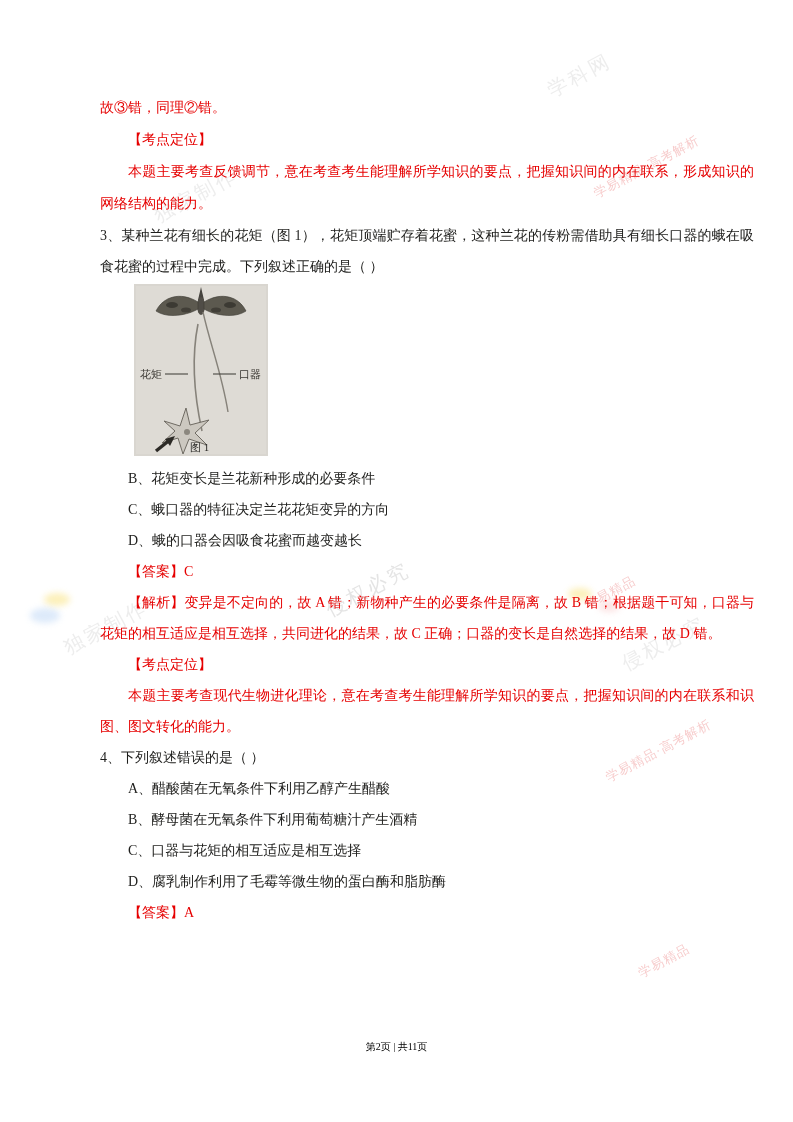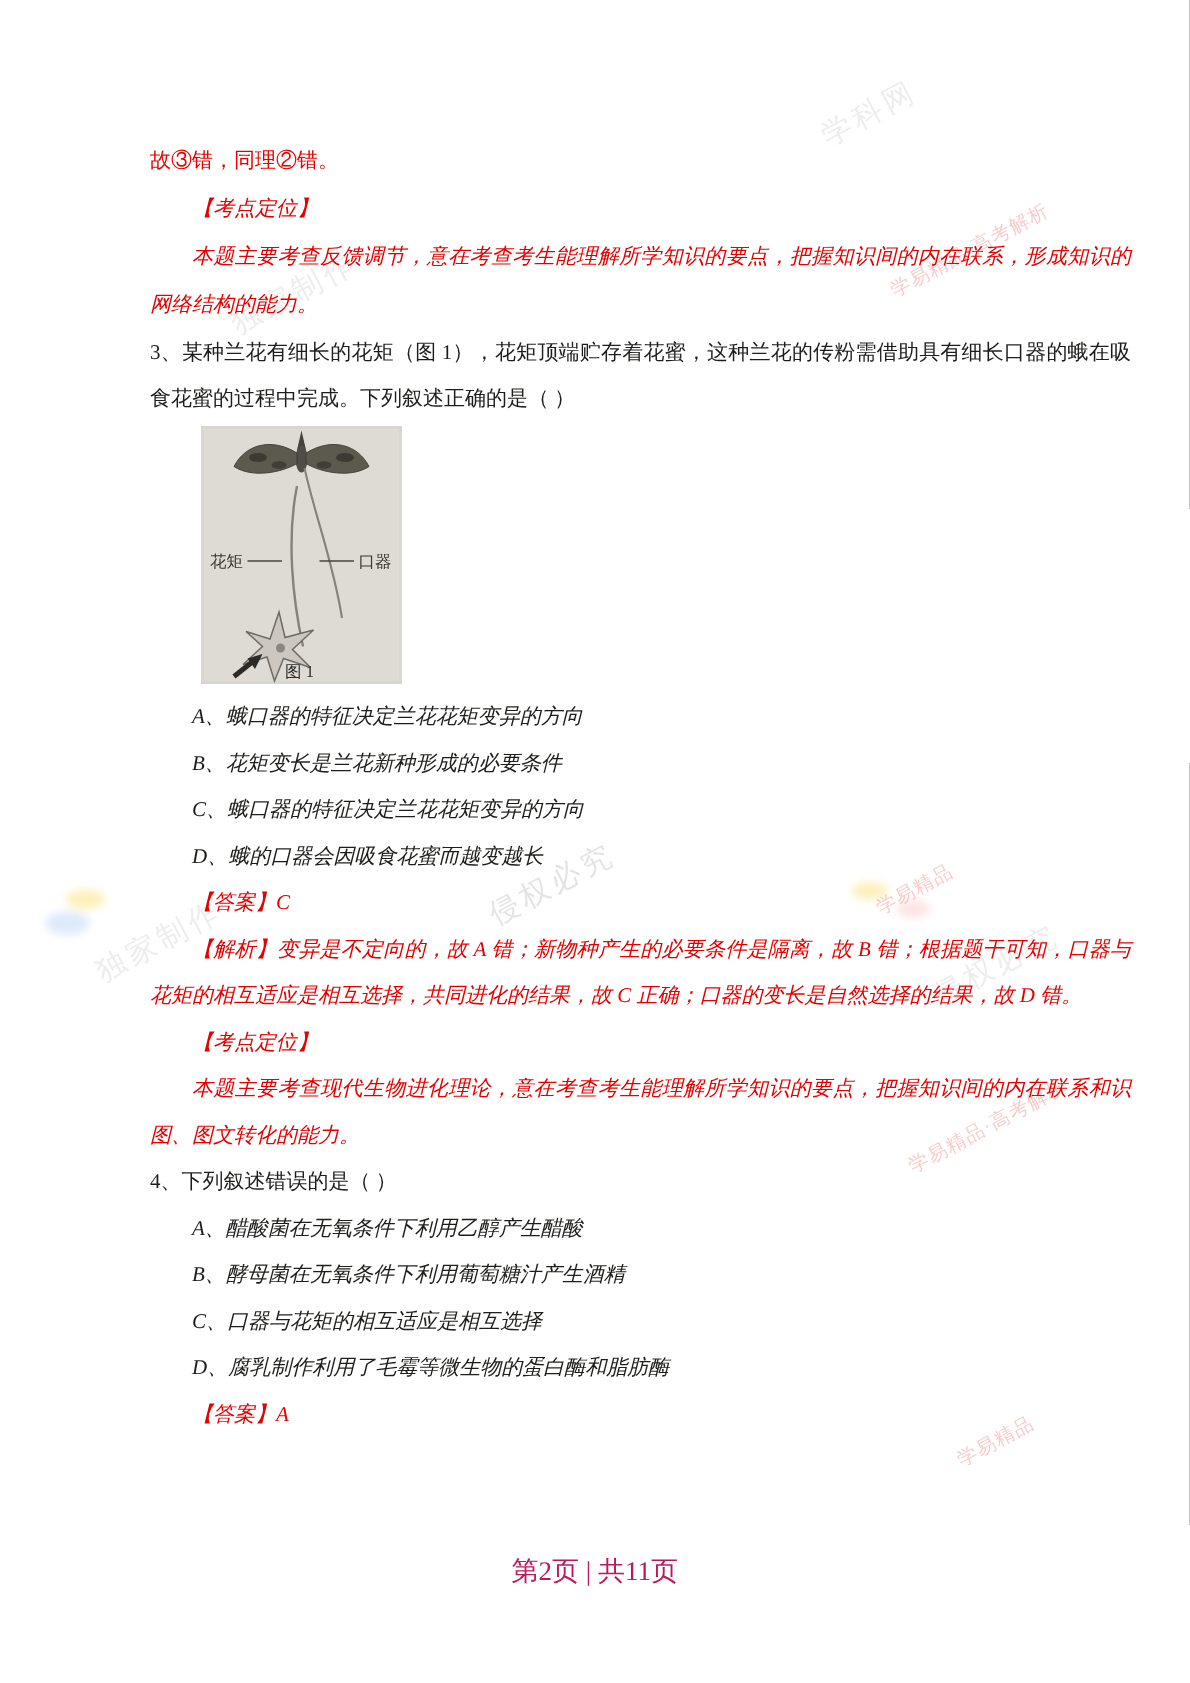--- a/index.html
+++ b/index.html
@@ -14,31 +14,31 @@
   }
   .content{
     position:absolute;
     left:72px;top:92px;
     width:654px;
     font-size:14px;
     margin-left:28px;
   }
   .content p{margin:0;line-height:31px;text-align:justify;}
   .top p{line-height:32px;}
-  .indent{text-indent:2em;font-style:italic;}
+  .indent{text-indent:2em;}
   .red{color:#e60000;}
   .stem{margin-top:4px;}
   .options{margin-top:7px;}
   .q4{margin-top:6px;}
   .ansA{margin-top:10px;}
   .figure-wrap{margin:2px 0 0 34px;line-height:0;}
   .figure-wrap svg{display:block;}
   .footer{
     position:absolute;left:0;top:1036px;width:100%;
-    text-align:center;font-size:18px;color:#be185d;line-height:22px;
+    text-align:center;font-size:10px;color:#000000;line-height:22px;
   }
   
   .wm{
     position:absolute;white-space:nowrap;pointer-events:none;
     transform:rotate(-28deg);
     font-size:20px;letter-spacing:3px;
     color:rgba(165,165,165,0.30);
   }
   .wm.pink{color:rgba(235,128,128,0.40);font-size:13px;letter-spacing:1px;}
   .wm.faint{color:rgba(175,175,175,0.22);}
@@ -105,21 +105,20 @@
           <circle cx="53" cy="148" r="3" fill="#8b877e"></circle>
 
           <line x1="22" y1="167" x2="37" y2="155" stroke="#2c2a26" stroke-width="3.4"></line>
           <polygon points="41,152 31,155 36,162" fill="#2c2a26"></polygon>
 
           <text x="56" y="167" font-size="11" fill="#2b2a27">图 1</text>
         </svg>
       </div>
 
       <div class="options">
-        <p class="indent">A、蛾口器的特征决定兰花花矩变异的方向</p>
         <p class="indent">B、花矩变长是兰花新种形成的必要条件</p>
         <p class="indent">C、蛾口器的特征决定兰花花矩变异的方向</p>
         <p class="indent">D、蛾的口器会因吸食花蜜而越变越长</p>
       </div>
 
       <p class="red indent"><span>【答案】</span><span>C</span></p>
 
       <p class="red indent"><span>【解析】</span><span>变异是不定向的，故 A 错；新物种产生的必要条件是隔离，故 B 错；根据题干可知，口器与花矩的相互适应是相互选择，共同进化的结果，故 C 正确；口器的变长是自然选择的结果，故 D 错。</span></p>
 
       <p class="red indent">【考点定位】</p>

